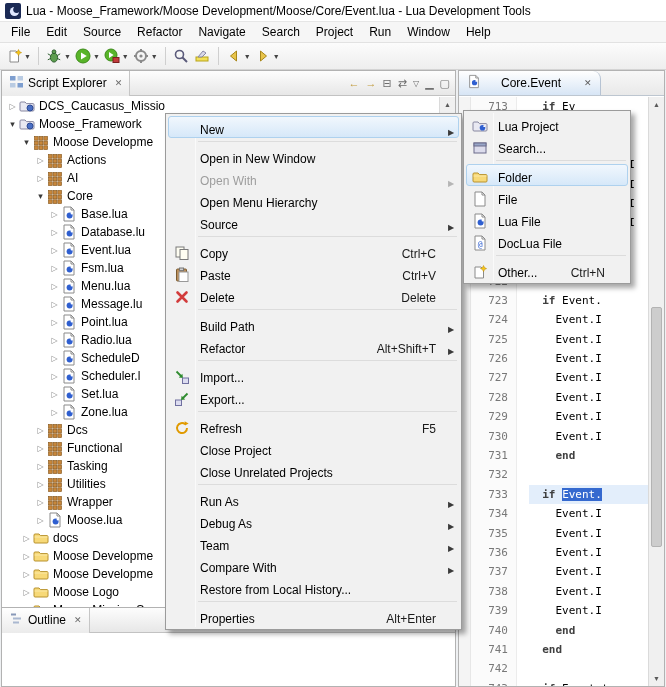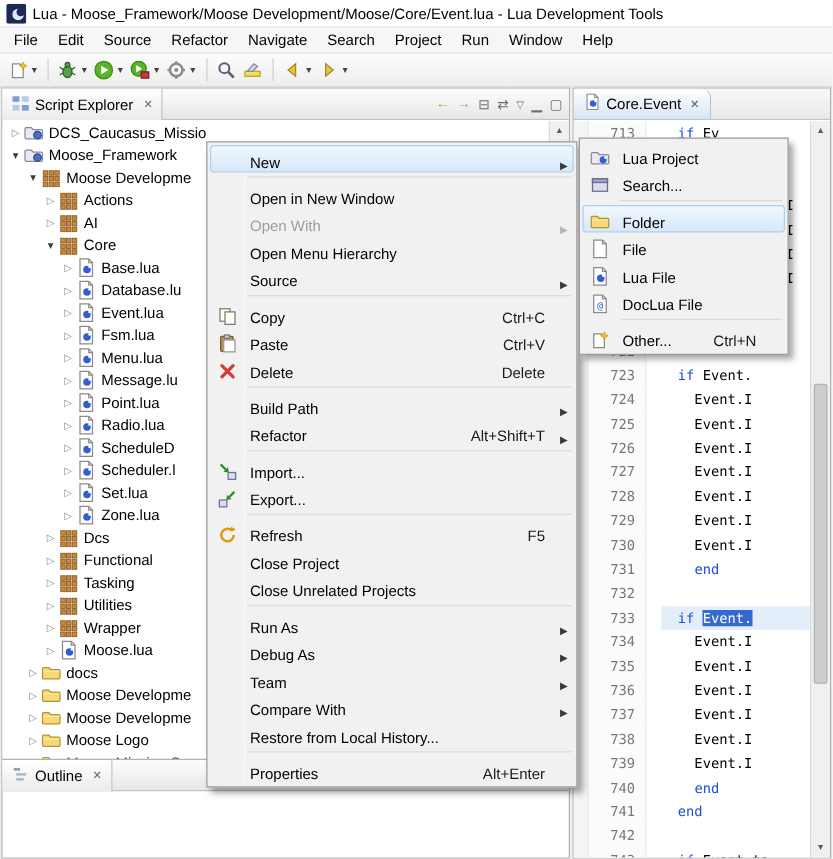--- a/index.html
+++ b/index.html
@@ -17,21 +17,21 @@
   .tbtn .ic{display:flex;align-items:center;justify-content:center;width:17px;height:17px}
   .caret{font-size:7px;color:#444;margin-left:1px}
 
   
   .main{position:absolute;top:70px;left:0;right:0;bottom:0;background:#eef0f2}
   .panel{background:#fff;border:1px solid #b2b2b2;position:absolute}
   .explorer{left:1px;top:0;width:455px;height:554px}
   .outline-panel{left:1px;top:537px;width:455px;bottom:0}
   .editor{left:458px;top:0;right:1px;bottom:0}
 
-  .panel-head{height:25px;background:linear-gradient(#fdfdfd,#e7e7e7);border-bottom:1px solid #c2c2c2;display:flex;}
+  .panel-head{height:25px;background:linear-gradient(#fdfdfd,#e7e7e7);border-bottom:1px solid #c2c2c2;display:flex;align-items:center}
   .ptab{height:25px;display:flex;align-items:center;gap:4px;padding:0 7px;background:linear-gradient(#ffffff,#ebebeb);border-right:1px solid #c6c6c6}
   .ptab .close{color:#6b6b6b;font-size:9px;margin-left:4px}
   .phead-icons{margin-left:auto;display:flex;align-items:center;gap:6px;padding-right:5px;color:#6d6d6d;font-size:11px}
   .phead-icons span{cursor:default}
 
   
   .tree{position:absolute;top:26px;left:0;right:16px;bottom:0;overflow:hidden;background:#fff}
   .trow{height:18px;display:flex;align-items:center;white-space:nowrap}
   .arrow{width:13px;text-align:center;font-size:8px;color:#8c8c8c;flex:0 0 auto}
   .arrow.expanded{color:#3a3a3a;font-size:9px}
@@ -39,30 +39,30 @@
   .tlabel{margin-left:4px}
 
   
   .vscroll{position:absolute;top:26px;right:0;bottom:0;width:16px;background:#f0f0f0;border-left:1px solid #dadada}
   .vscroll .sarrow{height:15px;display:flex;align-items:center;justify-content:center;font-size:7px;color:#5a5a5a;background:#f0f0f0}
   .vscroll .sarrow.down{position:absolute;bottom:0;left:0;right:0}
   .thumb{position:absolute;left:2px;right:2px;background:#cdcdcd;border:1px solid #b3b3b3;border-radius:2px}
 
   
   .etab-row{height:25px;background:linear-gradient(#f7f7f7,#e9e9e9);border-bottom:1px solid #bdc6d0;display:flex}
-  .etab{display:flex;align-items:center;gap:4px;padding:0 8px;background:linear-gradient(#ffffff,#d7e5f5);border-right:1px solid #b6c3d3;border-top-right-radius:8px}
+  .etab{display:flex;align-items:center;gap:20px;padding:0 8px;background:linear-gradient(#ffffff,#d7e5f5);border-right:1px solid #b6c3d3;border-top-right-radius:8px}
   .etab .close{color:#5d5d5d;font-size:9px;margin-left:3px}
   .code{position:absolute;top:26px;left:0;right:16px;bottom:0;overflow:hidden;background:#fff;font-family:"DejaVu Sans Mono","Liberation Mono",monospace;font-size:11px}
   .cline{height:19.4px;line-height:19.4px;display:flex;white-space:pre}
   .ruler{width:12px;background:#f4f4f4;border-right:1px solid #e7e7e7;flex:0 0 auto}
   .lnum{width:46px;text-align:right;padding-right:8px;color:#787878;background:#fbfbfb;border-right:1px solid #ececec;flex:0 0 auto}
   .fold{width:12px;flex:0 0 auto}
   .ctext{flex:1}
   .cline.cur .ctext{background:#e3eefb}
-  .kw{color:#1d4ed8;font-weight:normal}
+  .kw{color:#404040;font-weight:bold}
   .sel{background:#3569cf;color:#fff}
 
   
   .menu{position:absolute;background:#f1f1f1;border:1px solid #9b9b9b;box-shadow:4px 4px 5px rgba(0,0,0,.35);padding:2px;z-index:20}
   .cmenu{left:165px;top:113px;width:297px}
   .smenu{left:463px;top:110px;width:168px;z-index:21}
   .mgutter{position:absolute;left:29px;top:2px;bottom:2px;width:1px;background:#e2e2e2;border-right:1px solid #fafafa}
   .mitem{height:22px;display:flex;align-items:flex-end;position:relative;border:1px solid transparent;border-radius:3px}
   .mic{width:26px;display:flex;align-items:center;justify-content:center;flex:0 0 auto}
   .mlabel{flex:1;padding-left:5px;white-space:nowrap}

